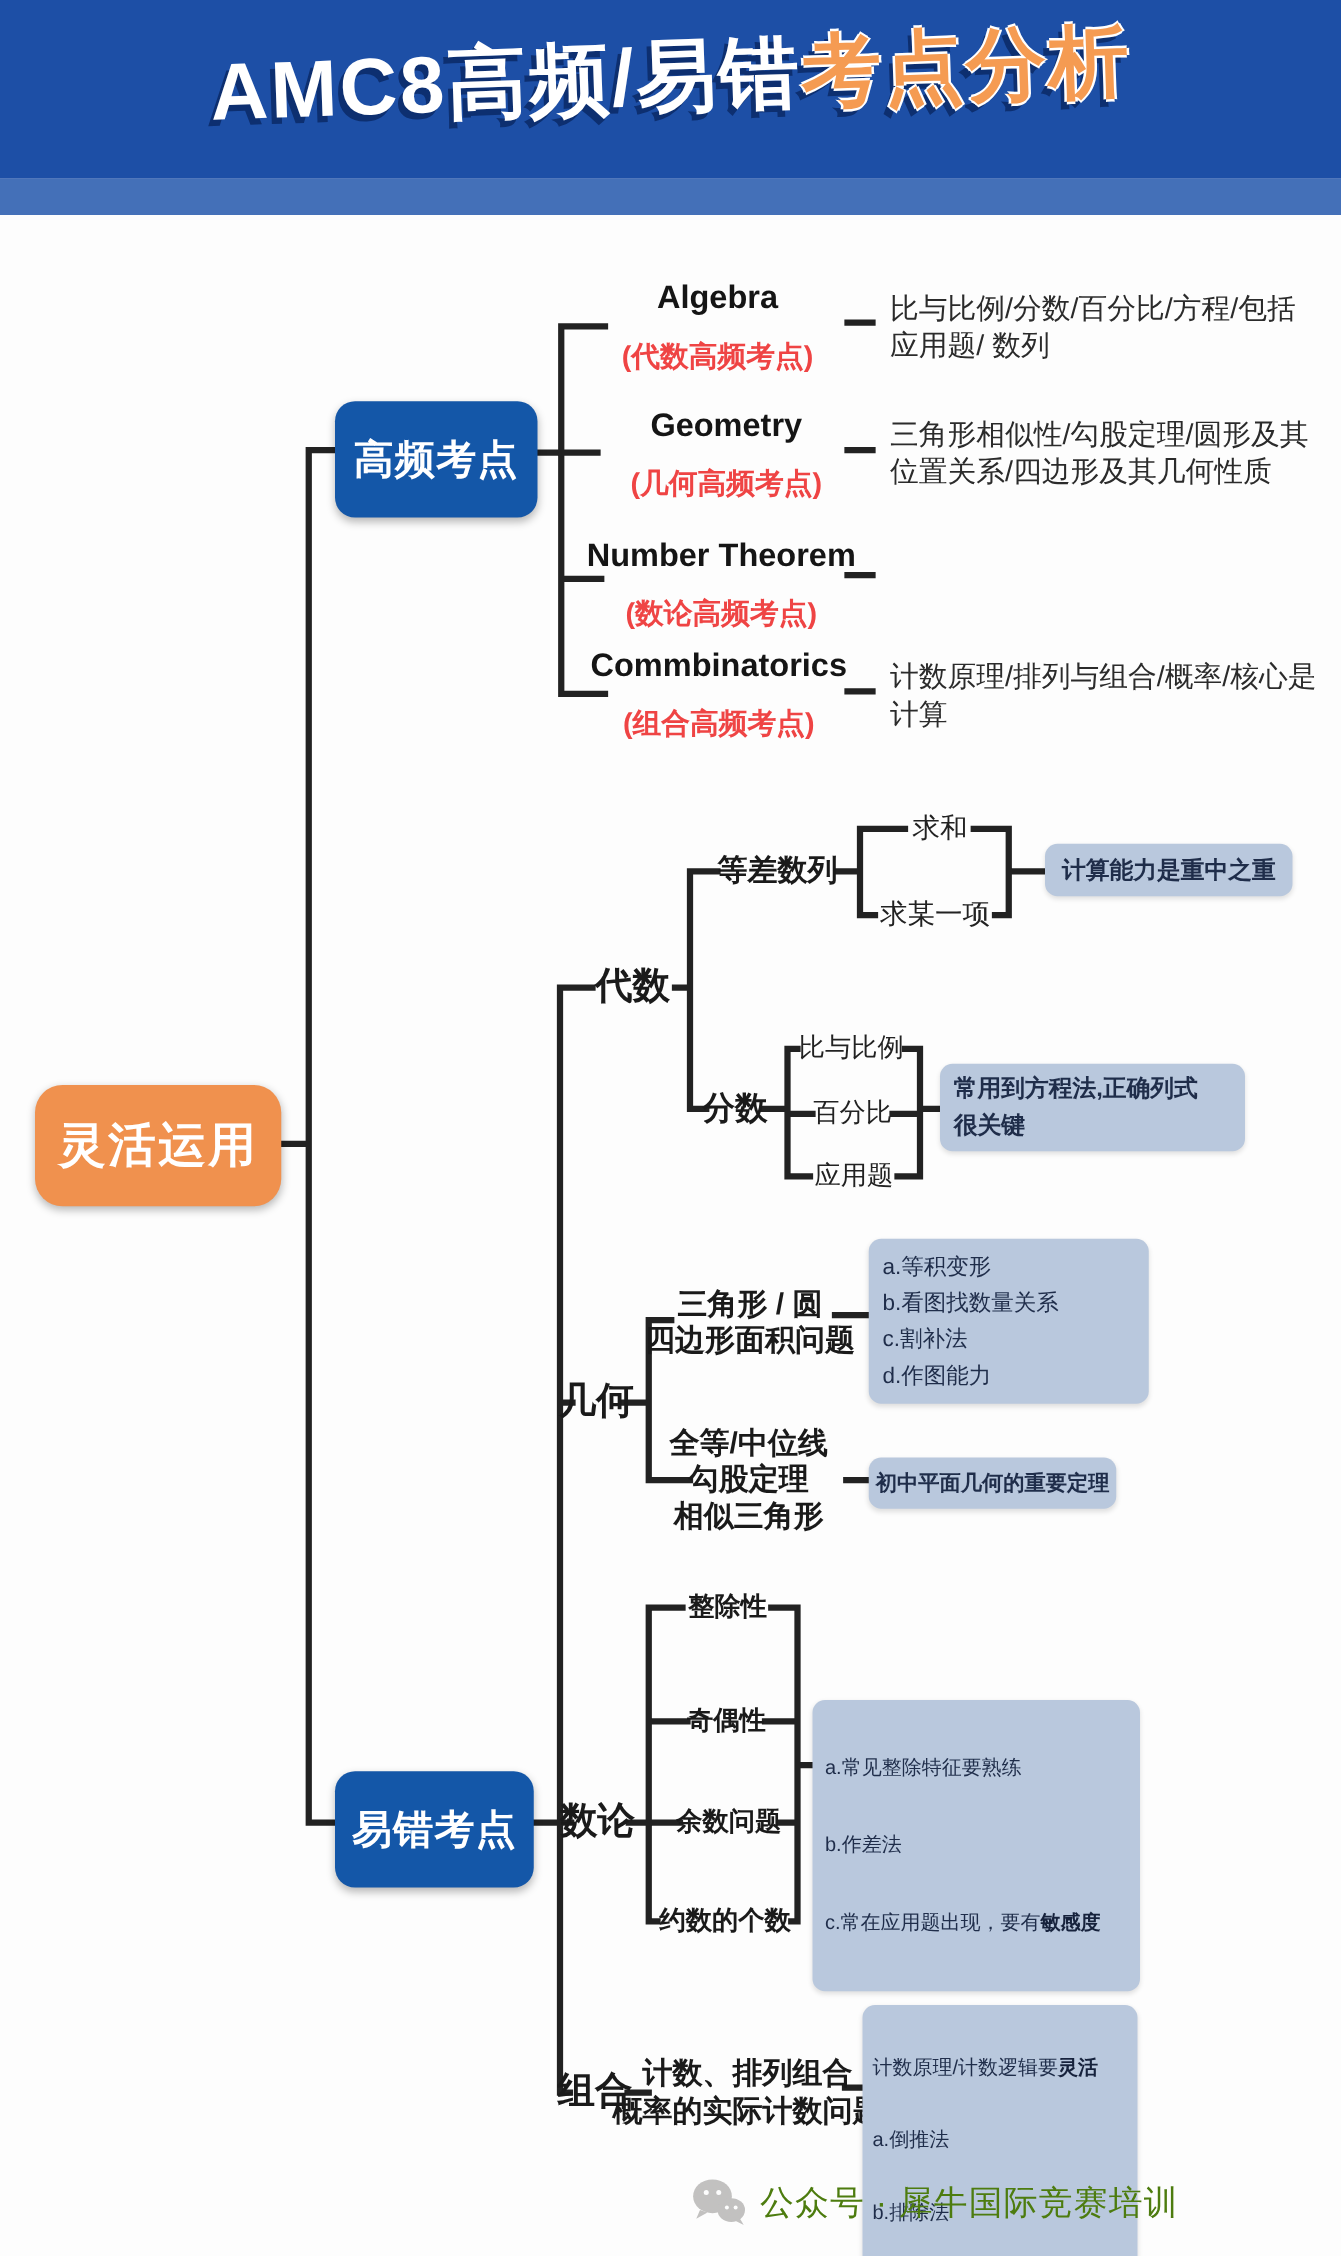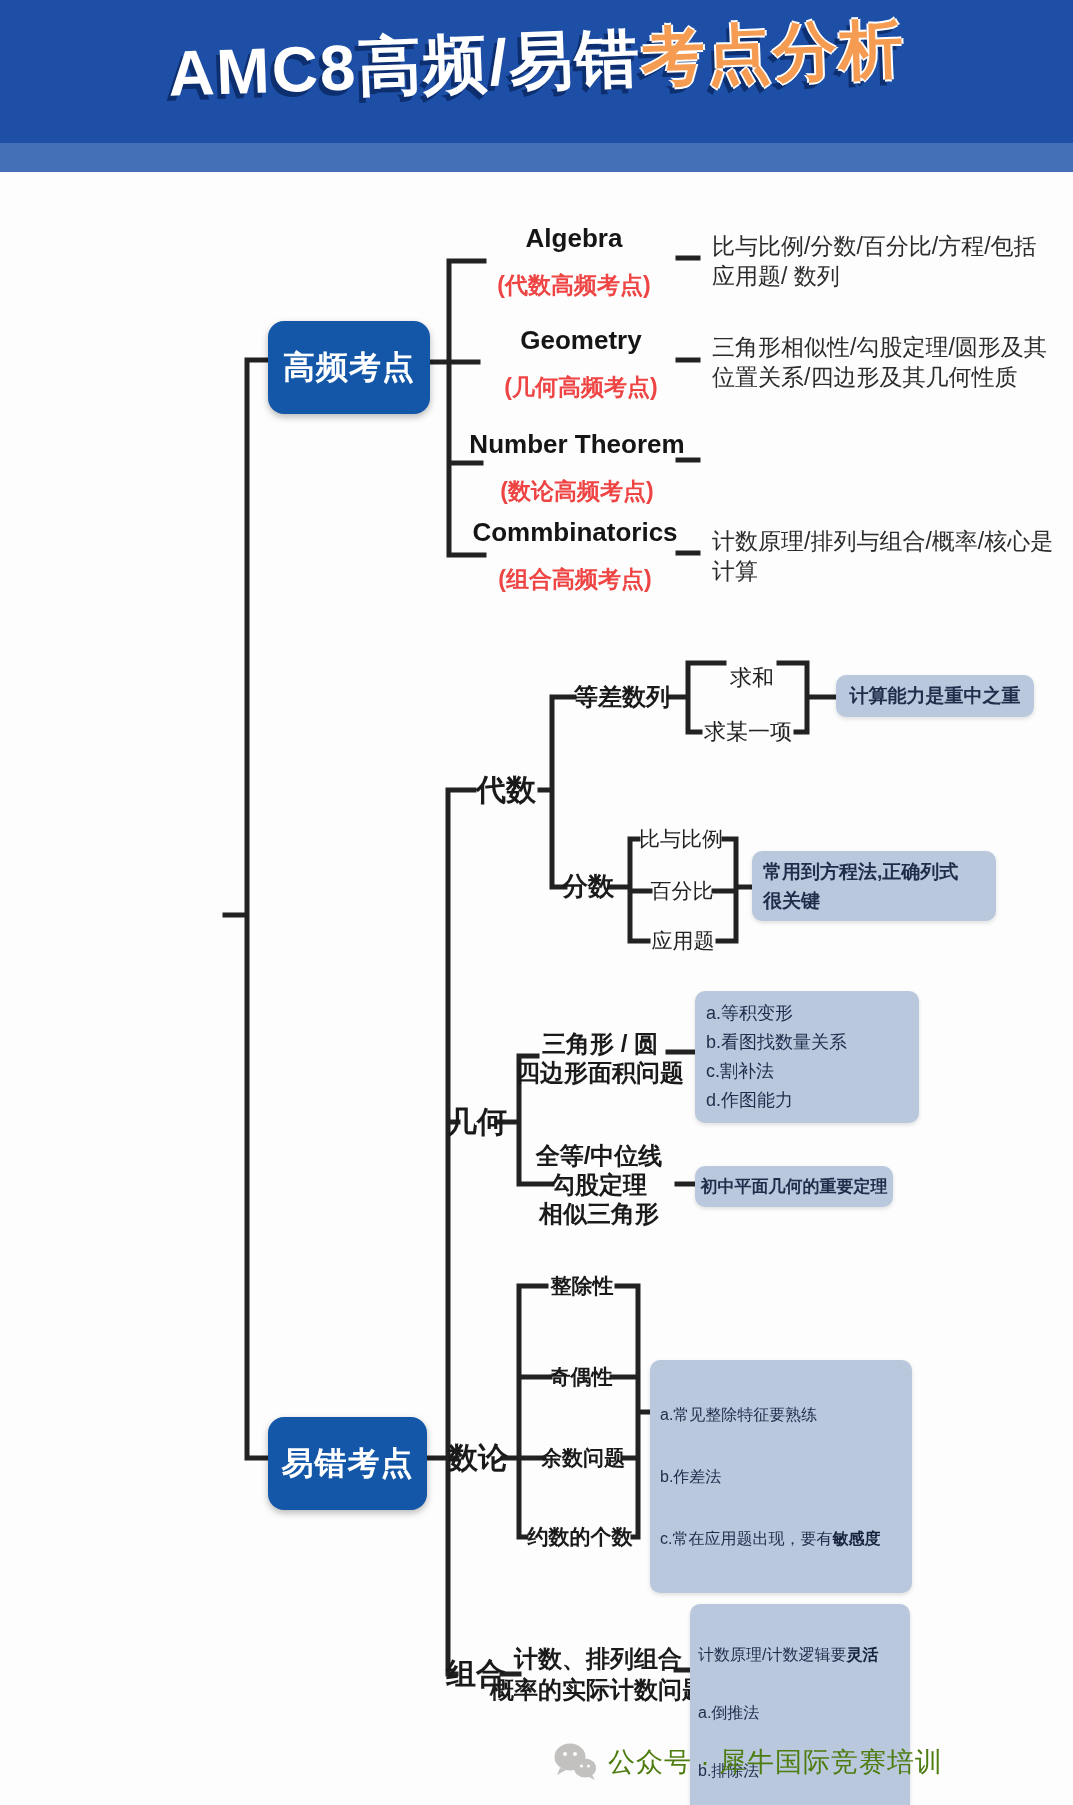--- a/index.html
+++ b/index.html
@@ -79,20 +79,21 @@
       <path d="M540 790 H552 M552 697 V887 M552 697 H574 M552 887 H565"></path>
       <path d="M669 697 H688 M688 663 V732 M688 663 H724 M688 732 H700 M779 663 H807 M796 732 H807 M807 663 V732 M807 697 H834"></path>
       <path d="M610 887 H630 M630 839 V941 M630 839 H638 M630 891 H650 M630 941 H648 M724 839 H736 M714 891 H736 M718 941 H736 M736 839 V941 M736 887 H751"></path>
 
       <path d="M497 1122 H519 M519 1056 V1184 M519 1056 H537 M519 1184 H552 M668 1052 H694 M677 1184 H694"></path>
 
       <path d="M503 1458 H519 M519 1286 V1537 M519 1286 H546 M519 1377 H550 M519 1458 H544 M519 1537 H526 M617 1286 H638 M612 1377 H638 M624 1458 H638 M633 1537 H638 M638 1286 V1537 M638 1412 H650"></path>
     </g>
   </svg>
 
+  <div class="abs node node-orange" style="left:28px;top:868px;width:197px;height:97px;">灵活运用</div>
   <div class="abs node node-blue" style="left:268px;top:321px;width:162px;height:93px;">高频考点</div>
   <div class="abs node node-blue" style="left:268px;top:1417px;width:159px;height:93px;">易错考点</div>
 
   <div class="abs lbl" style="left:574px;top:261px;">
     <span class="bl-en">Algebra</span>
     <span class="bl-cn">(代数高频考点)</span>
   </div>
   <div class="abs lbl" style="left:581px;top:363px;">
     <span class="bl-en">Geometry</span>
     <span class="bl-cn">(几何高频考点)</span>
@@ -108,21 +109,21 @@
 
   <div class="abs desc" style="left:712px;top:261px;">比与比例/分数/百分比/方程/包括
 应用题/ 数列</div>
   <div class="abs desc" style="left:712px;top:362px;">三角形相似性/勾股定理/圆形及其
 位置关系/四边形及其几何性质</div>
   <div class="abs desc" style="left:712px;top:556px;">计数原理/排列与组合/概率/核心是
 计算</div>
 
   <div class="abs lbl" style="left:506px;top:790px;font-size:30px;">代数</div>
   <div class="abs lbl" style="left:622px;top:697px;font-size:24px;text-align:center;">等差数列</div>
-  <div class="abs lbl leaf" style="left:752px;top:663px;font-size:22px;margin-top:15px;">求和</div>
+  <div class="abs lbl leaf" style="left:752px;top:663px;font-size:22px;">求和</div>
   <div class="abs lbl leaf" style="left:748px;top:732px;font-size:22px;">求某一项</div>
   <div class="abs callout" style="left:836px;top:675px;width:198px;padding:8px 0;font-size:19px;text-align:center;font-weight:600;">计算能力是重中之重</div>
 
   <div class="abs lbl" style="left:588px;top:887px;font-size:26px;">分数</div>
   <div class="abs lbl leaf" style="left:681px;top:839px;font-size:21px;">比与比例</div>
   <div class="abs lbl leaf" style="left:682px;top:891px;font-size:21px;">百分比</div>
   <div class="abs lbl leaf" style="left:683px;top:941px;font-size:21px;">应用题</div>
   <div class="abs callout" style="left:752px;top:851px;width:222px;padding:6px 11px;font-size:19px;line-height:29px;font-weight:600;">常用到方程法,正确列式
 很关键</div>
 

